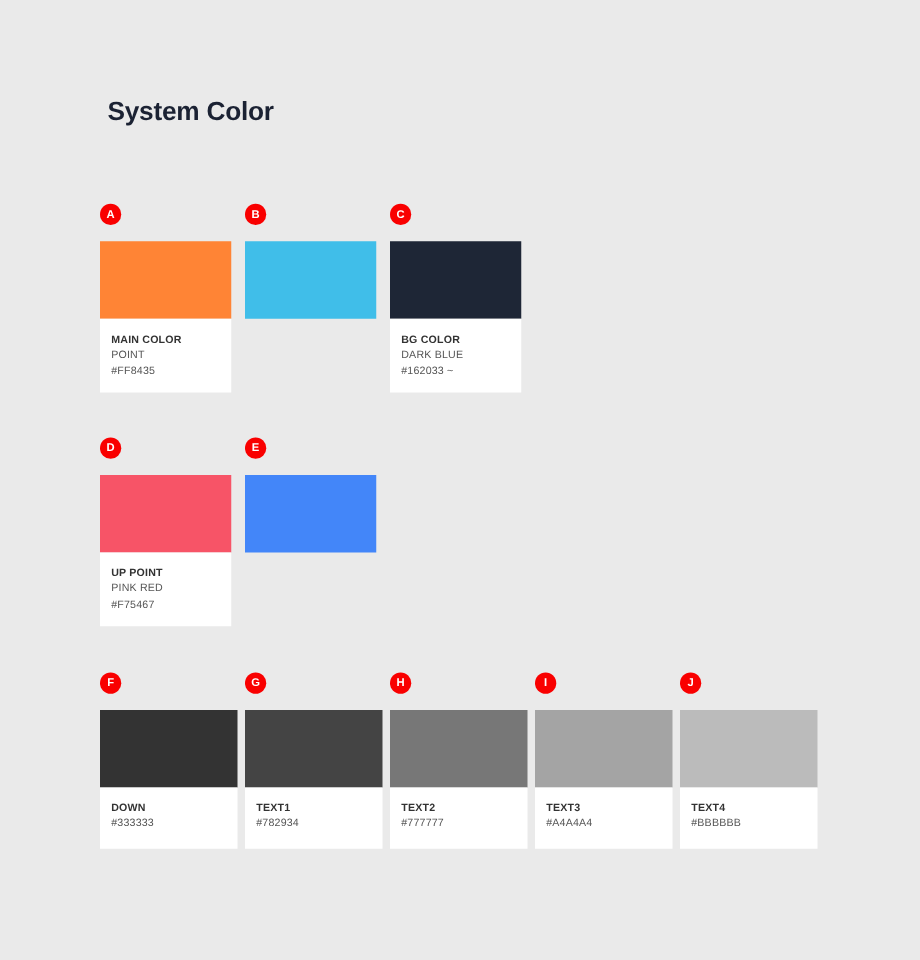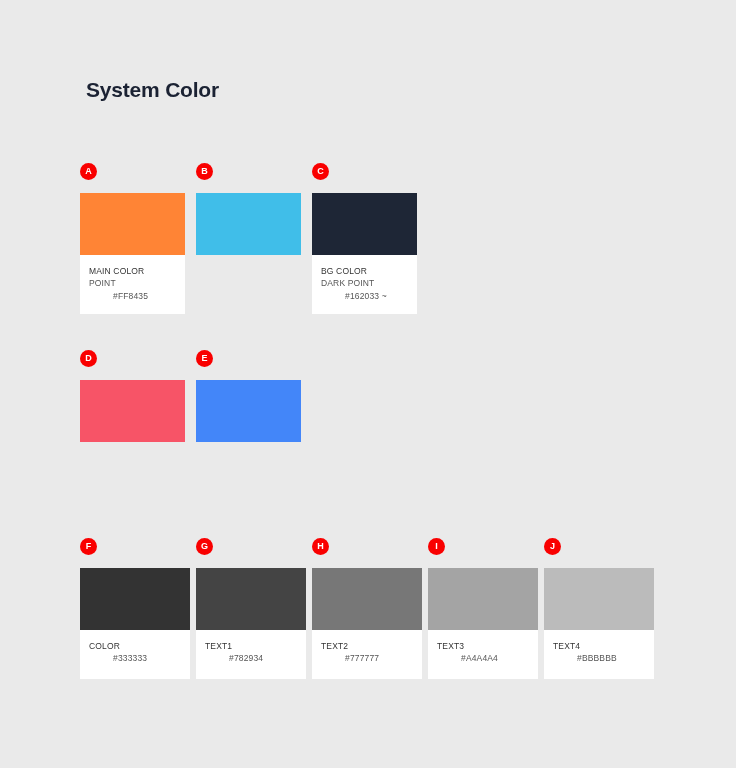--- a/index.html
+++ b/index.html
@@ -71,37 +71,36 @@
 
   .card-body {
     background: #ffffff;
     padding: 10px 9px 12px 9px;
     box-sizing: border-box;
   }
   .card-body-short { padding: 10px 9px 14px 9px; }
 
   .c-name {
     font-size: 8.5px;
-    font-weight: normal;
+    font-weight: bold;
     color: #333333;
     letter-spacing: 0.15px;
     line-height: 1.45;
   }
   .c-sub {
     font-size: 8.5px;
     color: #555555;
     letter-spacing: 0.15px;
     line-height: 1.45;
   }
   .c-hex {
     font-size: 8.5px;
     color: #555555;
     letter-spacing: 0.15px;
     line-height: 1.45;
-    margin-left: 24px;
   }
 </style>
 </head>
 <body style="background: rgb(234, 234, 234);">
 
 <div class="page">
 
   <div class="page-title">System Color</div>
 
   <div class="row row-1">
@@ -119,48 +118,53 @@
     <div class="card card-w-105">
       <div class="badge" style="background: rgb(249, 0, 0);">B</div>
       <div class="swatch" style="background:#40BEE9"></div>
     </div>
 
     <div class="card card-w-105">
       <div class="badge" style="background: rgb(249, 0, 0);">C</div>
       <div class="swatch" style="background:#1E2636"></div>
       <div class="card-body">
         <div class="c-name">BG COLOR</div>
-        <div class="c-sub">DARK POINT</div>
+        <div class="c-sub">DARK BLUE</div>
         <div class="c-hex">#162033 ~</div>
       </div>
     </div>
 
   </div>
 
   <div class="row row-2">
 
     <div class="card card-w-105">
       <div class="badge" style="background: rgb(249, 0, 0);">D</div>
       <div class="swatch" style="background:#F75467"></div>
+      <div class="card-body">
+        <div class="c-name">UP POINT</div>
+        <div class="c-sub">PINK RED</div>
+        <div class="c-hex">#F75467</div>
+      </div>
     </div>
 
     <div class="card card-w-105">
       <div class="badge" style="background: rgb(249, 0, 0);">E</div>
       <div class="swatch" style="background:#4386F9"></div>
     </div>
 
   </div>
 
   <div class="row row-3">
 
     <div class="card card-w-110">
       <div class="badge" style="background: rgb(249, 0, 0);">F</div>
       <div class="swatch" style="background:#333333"></div>
       <div class="card-body card-body-short">
-        <div class="c-name">COLOR</div>
+        <div class="c-name">DOWN</div>
         <div class="c-hex">#333333</div>
       </div>
     </div>
 
     <div class="card card-w-110">
       <div class="badge" style="background: rgb(249, 0, 0);">G</div>
       <div class="swatch" style="background:#444444"></div>
       <div class="card-body card-body-short">
         <div class="c-name">TEXT1</div>
         <div class="c-hex">#782934</div>

